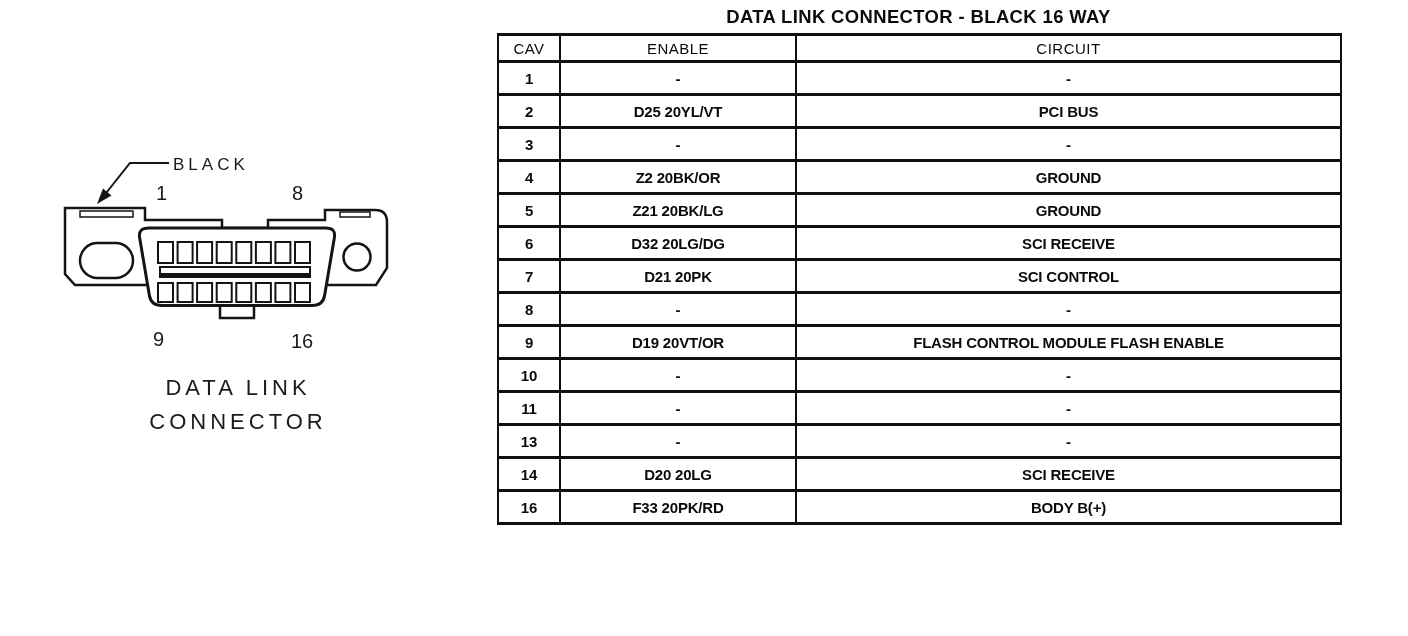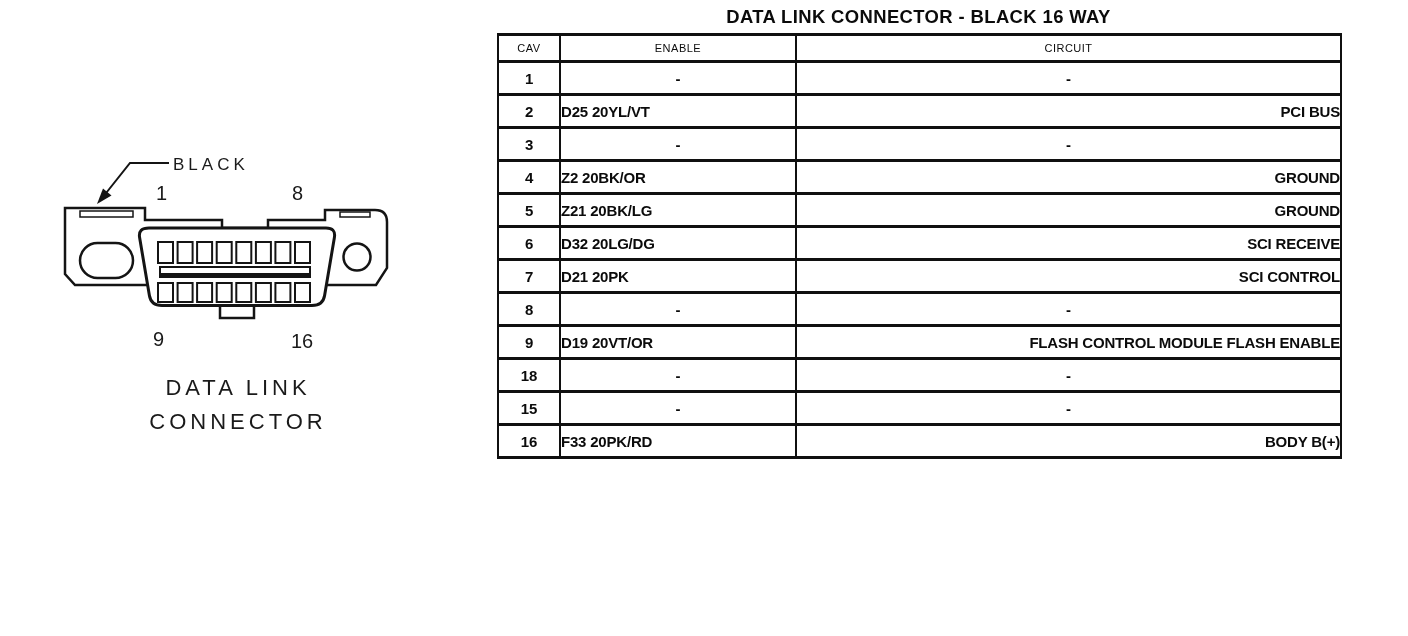--- a/index.html
+++ b/index.html
@@ -71,34 +71,34 @@
     border-right: 2px solid #101010;
     border-top: 3px solid #101010;
     border-bottom: 3px solid #101010;
     padding: 0;
     overflow: hidden;
     white-space: nowrap;
     color: #0b0b0b;
   }
   table.pinout th {
     height: 24px;
-    font-size: 11px;
+    font-size: 15px;
     font-weight: 400;
     text-align: center;
     letter-spacing: 0.5px;
   }
   table.pinout td {
     height: 30px;
     font-size: 15px;
     font-weight: 700;
     letter-spacing: -0.2px;
   }
   td.cav { text-align: center; font-weight: 400; font-size: 15px; }
-  td.circuit  { text-align: left; padding-left: 10px; }
-  td.function { text-align: right; padding-left: 8px; }
+  td.circuit  { text-align: center; padding-left: 10px; }
+  td.function { text-align: center; padding-left: 8px; }
   td.dash { text-align: center; padding-left: 0; font-weight: 700; }
 </style>
 </head>
 <body>
 
 <div class="page">
 
   <svg class="diagram-svg" viewBox="0 0 340 300">
 
     <g>
@@ -211,28 +211,38 @@
           <td class="cav">8</td>
           <td class="circuit dash">-</td>
           <td class="function dash">-</td>
         </tr>
         <tr>
           <td class="cav">9</td>
           <td class="circuit">D19 20VT/OR</td>
           <td class="function">FLASH CONTROL MODULE FLASH ENABLE</td>
         </tr>
         <tr>
-          <td class="cav">18</td>
-          <td class="circuit dash">-</td>
-          <td class="function dash">-</td>
-        </tr>
-        <tr>
-          <td class="cav">15</td>
-          <td class="circuit dash">-</td>
-          <td class="function dash">-</td>
+          <td class="cav">10</td>
+          <td class="circuit dash">-</td>
+          <td class="function dash">-</td>
+        </tr>
+        <tr>
+          <td class="cav">11</td>
+          <td class="circuit dash">-</td>
+          <td class="function dash">-</td>
+        </tr>
+        <tr>
+          <td class="cav">13</td>
+          <td class="circuit dash">-</td>
+          <td class="function dash">-</td>
+        </tr>
+        <tr>
+          <td class="cav">14</td>
+          <td class="circuit">D20 20LG</td>
+          <td class="function">SCI RECEIVE</td>
         </tr>
         <tr>
           <td class="cav">16</td>
           <td class="circuit">F33 20PK/RD</td>
           <td class="function">BODY B(+)</td>
         </tr>
       </tbody>
   </table>
 
 </div>

